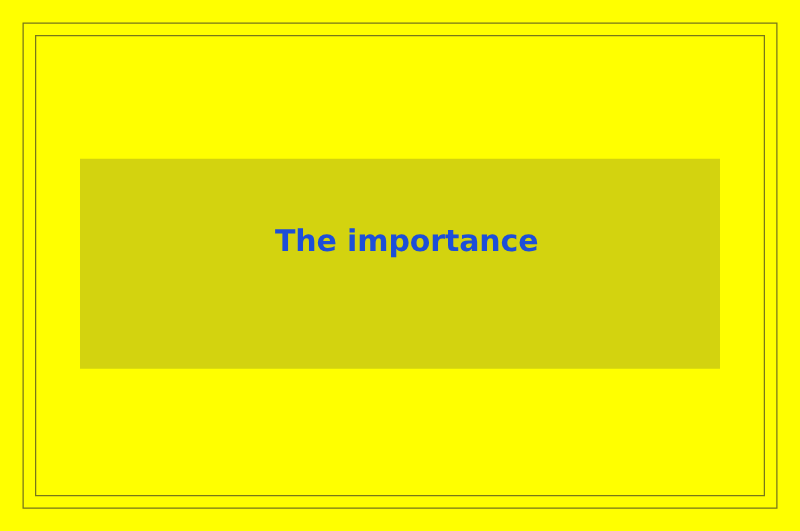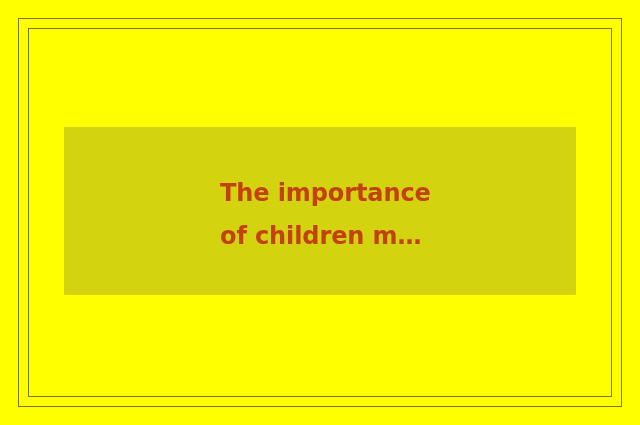--- a/index.html
+++ b/index.html
@@ -58,36 +58,35 @@
 
   
   .title-block {
     position: absolute;
     left: 220px;
     top: 172px;
     width: 320px;
   }
   .title-line {
     display: block;
-    color: #c2410c;
+    color: #1d4ed8;
     font-size: 24px;
     font-weight: bold;
     line-height: 43px;
     letter-spacing: -0.1px;
     white-space: nowrap;
   }
 </style>
 </head>
 <body>
 
 <div class="canvas">
 
   <div class="frame-outer"></div>
   <div class="frame-inner"></div>
 
   <div class="banner"></div>
 
   <div class="title-block">
     <span class="title-line">The importance</span>
-    <span class="title-line">of children m…</span>
   </div>
 
 </div>
 
 </body></html>

